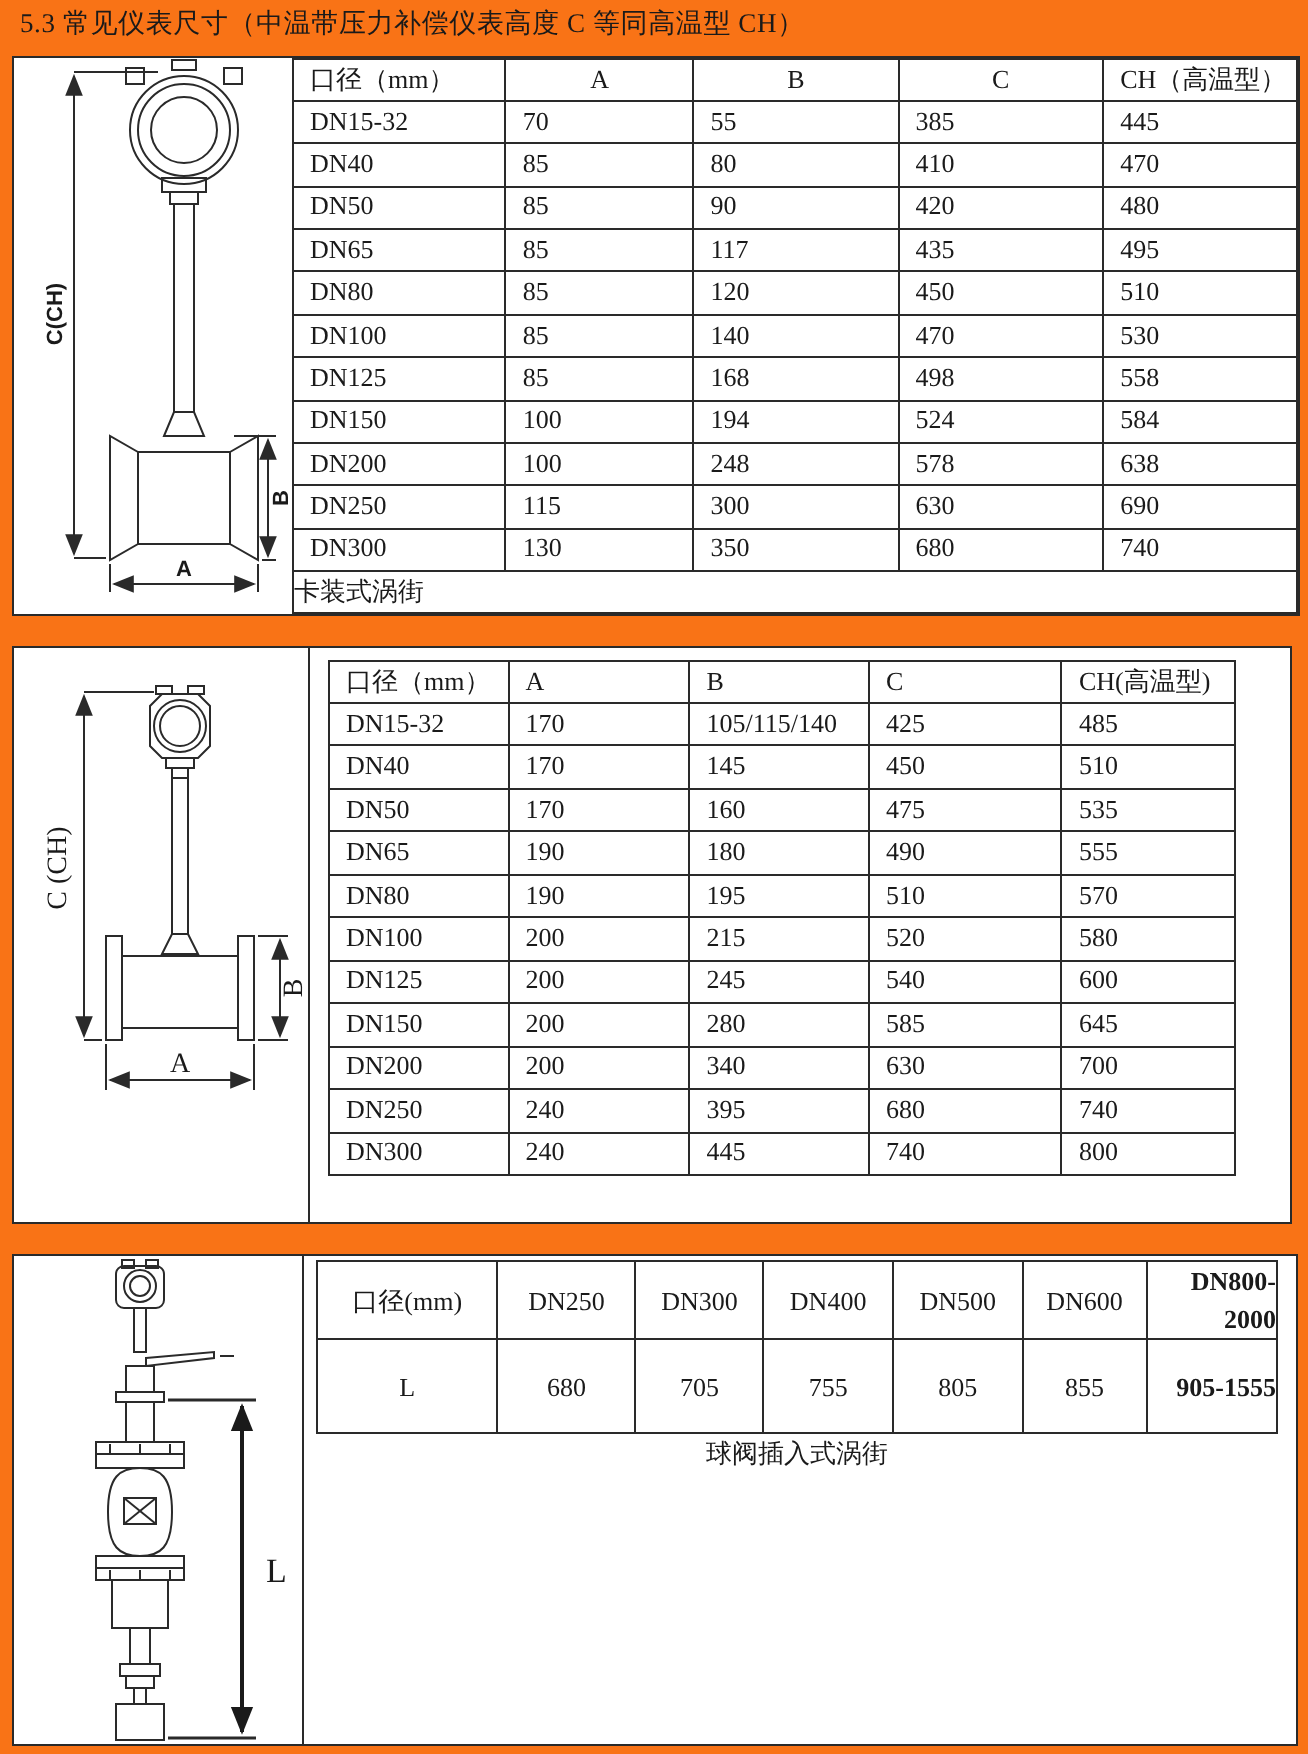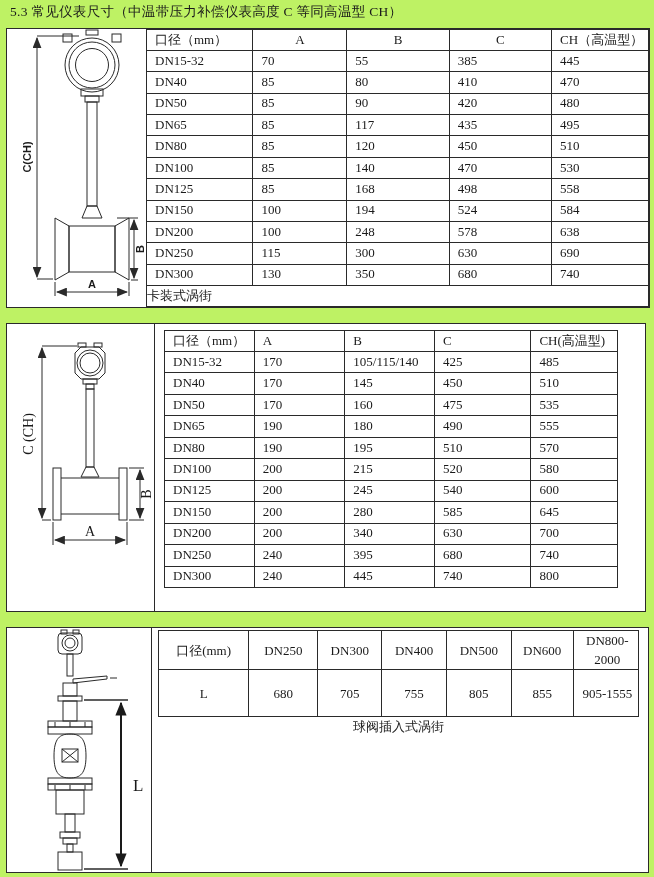--- a/index.html
+++ b/index.html
@@ -1,16 +1,16 @@
 <!DOCTYPE html>
 <html><head>
 <meta charset="utf-8">
 <style>
   html,body{margin:0;padding:0;background:#fff;}
-  .page{position:relative;width:654px;height:877px;background:#bef264;overflow:hidden;
+  .page{position:relative;width:654px;height:877px;background:#f97316;overflow:hidden;
         font-family:"Liberation Serif","DejaVu Serif",serif;color:#1a1a1a;}
   .doc-title{position:absolute;left:10px;top:3px;font-size:13.5px;white-space:nowrap;letter-spacing:.3px;}
 
   .panel{position:absolute;left:6px;border:1px solid #2a2a2a;box-sizing:border-box;display:flex;background:#fff;}
   .panel-1{top:28px;width:644px;height:280px;}
   .panel-2{top:323px;width:640px;height:289px;}
   .panel-3{top:627px;width:643px;height:246px;}
 
   .drawing-area{flex:none;position:relative;}
   .d1{width:139px;}
@@ -28,21 +28,21 @@
 
   .content-2{flex:1;box-sizing:border-box;padding:6px 27px 0 9px;}
   .tbl-2{width:100%;height:258px;}
   .tbl-2 th,.tbl-2 td{height:20px;text-align:left;padding:0 2px 0 8px;}
   .caption-2{text-align:center;font-size:13px;margin-top:4px;line-height:18px;}
 
   .content-3{flex:1;box-sizing:border-box;padding:2px 9px 0 6px;}
   .tbl-3 th,.tbl-3 td{text-align:center;padding:0;line-height:19px;}
   .tbl-3 thead th{height:37px;}
   .tbl-3 tbody td{height:46px;}
-  .tbl-3 th:last-child,.tbl-3 td:last-child{text-align:center;padding-left:3px;}
+  .tbl-3 th:last-child,.tbl-3 td:last-child{text-align:right;padding-left:3px;font-weight:bold;}
   .caption-3{text-align:center;font-size:13px;line-height:20px;}
 
   .dim-label{font-size:11px;font-weight:bold;fill:#1a1a1a;font-family:"Liberation Sans","DejaVu Sans",sans-serif;}
   .dim-label-lg{font-size:14px;fill:#1a1a1a;font-family:"Liberation Serif","DejaVu Serif",serif;}
   .dim-label-xl{font-size:17px;fill:#1a1a1a;font-family:"Liberation Serif","DejaVu Serif",serif;}
 </style>
 </head>
 <body>
 
 <div class="page">

